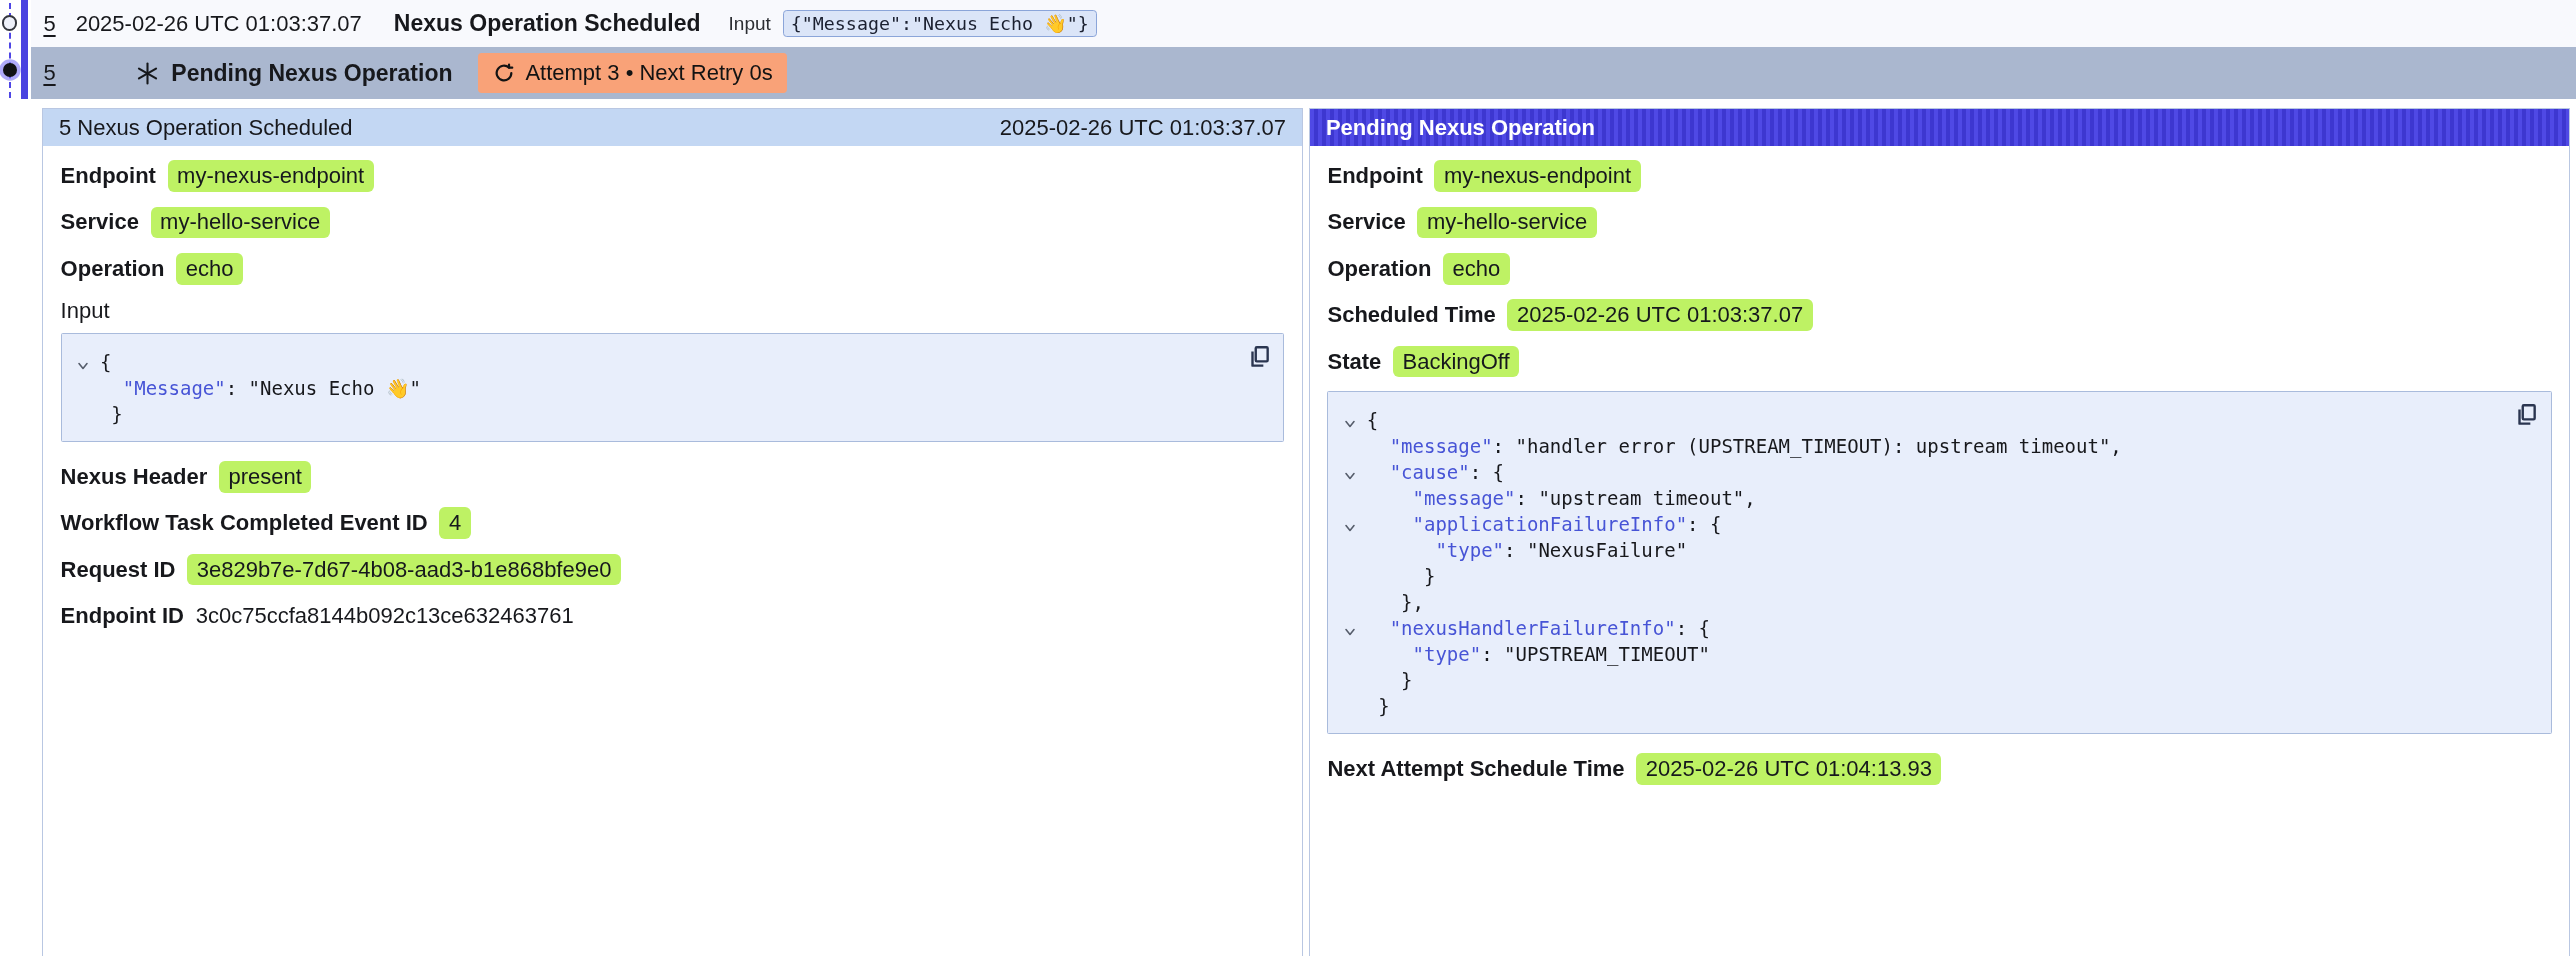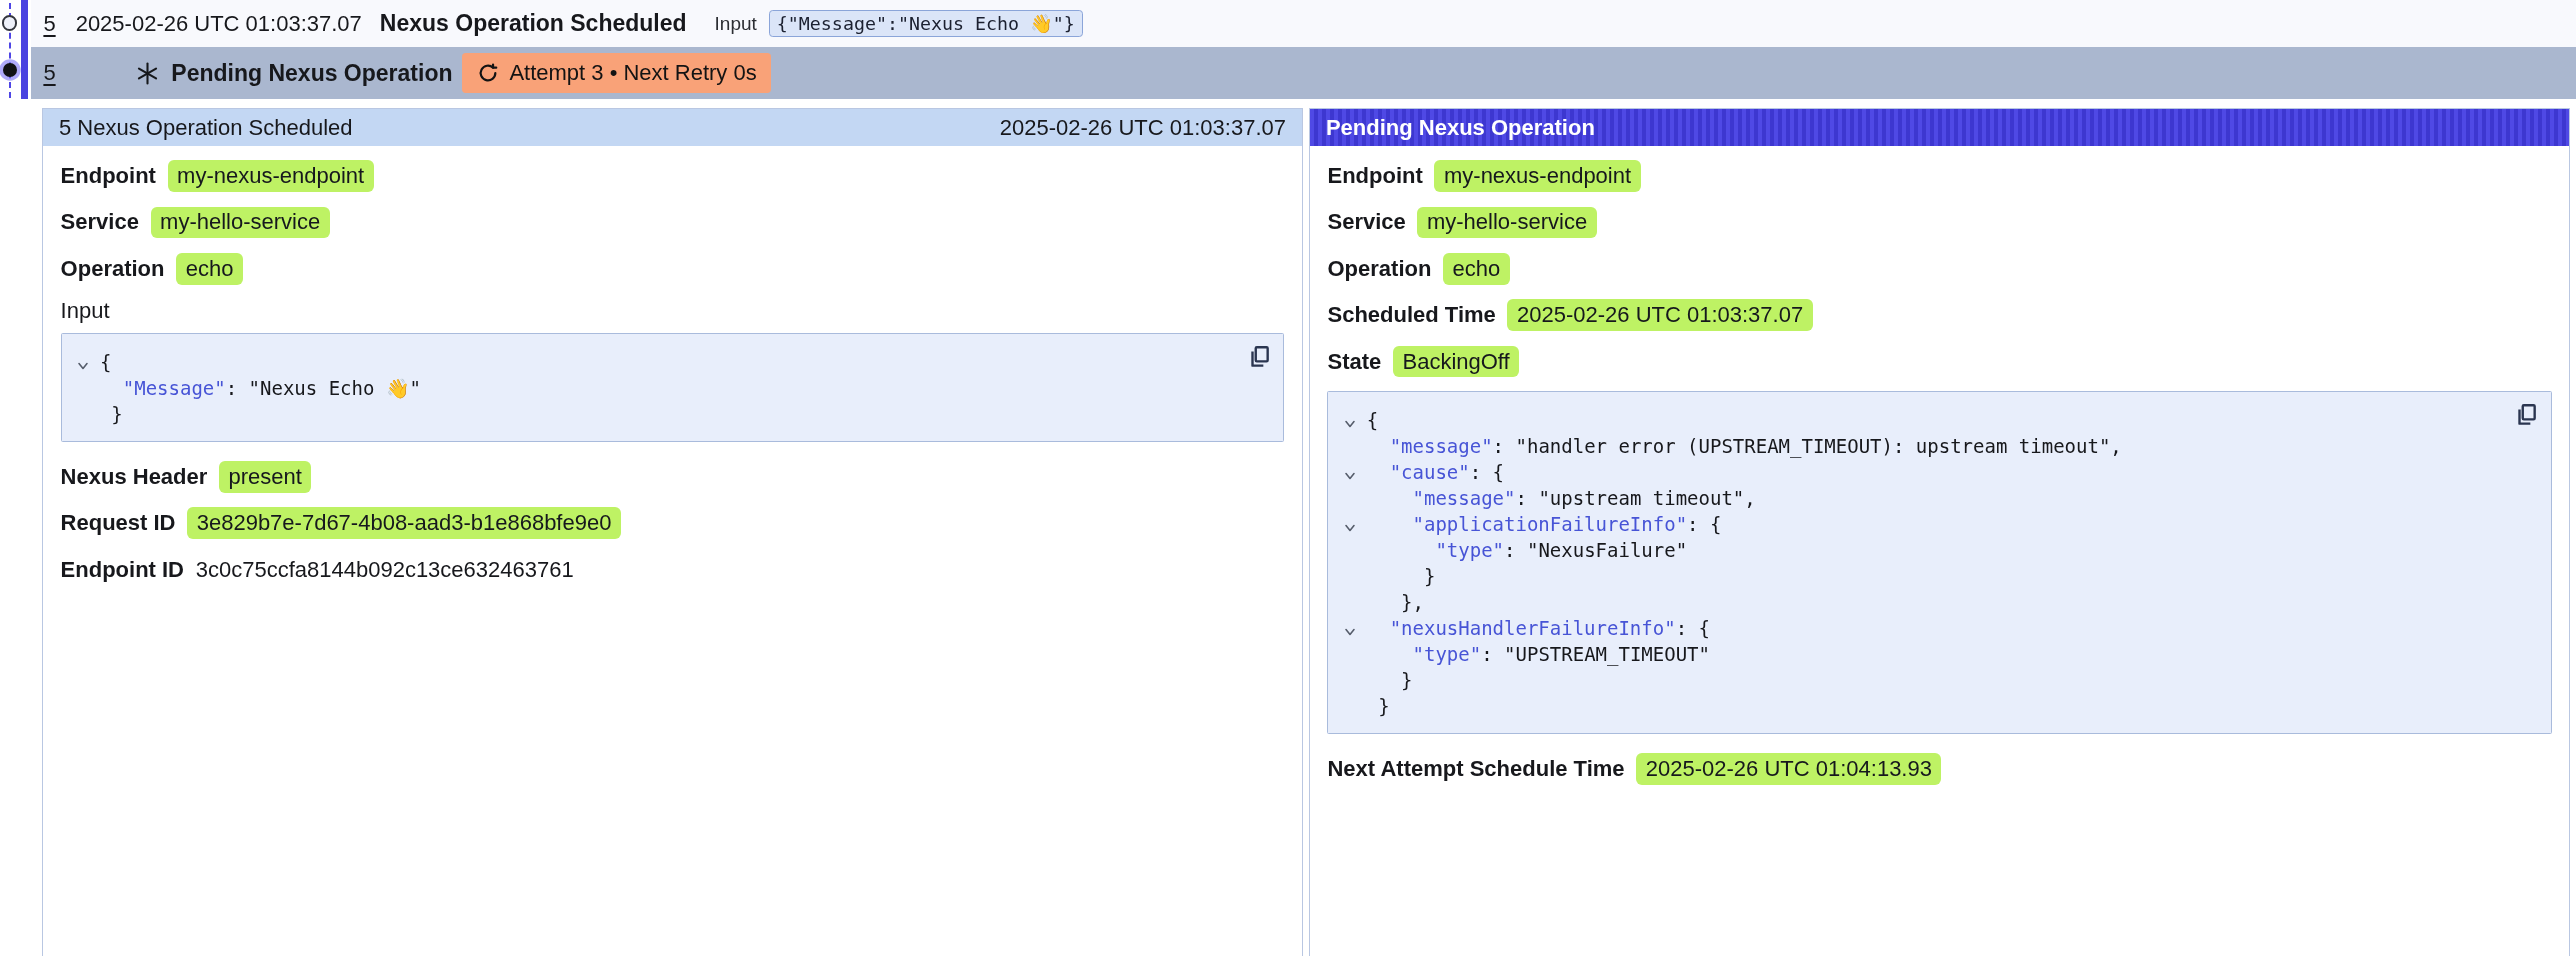--- a/index.html
+++ b/index.html
@@ -13,27 +13,27 @@
   .marker-circle{position:absolute;left:1.5px;top:15.4px;width:15.4px;height:15.4px;border:2.6px solid #34373e;border-radius:50%;background:#eef1fa;box-sizing:border-box;}
   .marker-dot{position:absolute;left:2.9px;top:63px;width:14px;height:14px;border-radius:50%;background:#101114;box-shadow:0 0 0 3.7px rgba(110,100,245,.55);}
   .accent-bar{position:absolute;left:21px;top:0;width:6.6px;height:99px;background:#4a43e0;}
   
   .top-rows{position:absolute;left:31px;top:0;right:0;}
   .event-row{display:flex;align-items:center;padding-left:12.4px;box-sizing:border-box;}
   .row1{height:47px;background:#f8f9fd;}
   .row2{height:52px;background:#aab7cf;}
   .ev-id{color:#17181c;text-decoration:underline;text-underline-offset:3.7px;cursor:pointer;}
   .ev-time{margin-left:20px;}
-  .ev-title{margin-left:18px;font-weight:700;font-size:23px;}
+  .ev-title{margin-left:32px;font-weight:700;font-size:23px;}
   .input-label-sm{margin-left:28px;font-size:19px;color:#2c2e33;}
   .input-chip{margin-left:11.7px;font-family:"DejaVu Sans Mono","Liberation Mono",monospace;font-size:18.3px;
     background:#dbe5f8;border:1.5px solid #8ba5d9;border-radius:3.7px;padding:2.2px 7.3px;color:#1b2030;}
   .spin-icon{margin-left:79px;display:inline-flex;}
   .row2 .ev-title{margin-left:11.7px;}
-  .retry-badge{margin-left:10px;display:inline-flex;align-items:center;gap:10.3px;background:#f9a278;
+  .retry-badge{margin-left:26px;display:inline-flex;align-items:center;gap:10.3px;background:#f9a278;
     border-radius:3.7px;padding:6.6px 14.6px;color:#131313;}
   
   .panels{position:absolute;top:108px;left:42px;right:5.9px;bottom:-2.9px;display:flex;gap:5.9px;}
   .panel{border:1.5px solid #b9c7e2;background:#ffffff;box-sizing:border-box;display:flex;flex-direction:column;}
   .panel-left{width:1261px;flex:none;}
   .panel-right{flex:1;}
   .panel-header{height:37px;flex:none;display:flex;align-items:center;justify-content:space-between;padding:0 16px;}
   .panel-header.light{background:#c3d7f3;color:#17181c;}
   .panel-header.striped{background:repeating-linear-gradient(90deg,#4f49e5 0 4.4px,#3d37d0 4.4px 8px);color:#ffffff;font-weight:600;}
   .panel-body{padding:13px 17.6px;flex:1;overflow:hidden;}
@@ -126,20 +126,24 @@
             <div class="code-line" style="padding-left: calc(2ch + 31px);"><span class="k">"Message"</span><span class="p">: </span><span class="p">"Nexus Echo 👋"</span></div>
             <div class="code-line" style="padding-left: calc(1ch + 31px);"><span class="p">}</span></div>
           </div>
       </div>
       <div id="left-fields-2">
           <div class="field">
             <span class="flabel">Nexus Header</span>
             <span class="badge">present</span>
           </div>
           <div class="field">
+            <span class="flabel">Workflow Task Completed Event ID</span>
+            <span class="badge">4</span>
+          </div>
+          <div class="field">
             <span class="flabel">Request ID</span>
             <span class="badge">3e829b7e-7d67-4b08-aad3-b1e868bfe9e0</span>
           </div>
           <div class="field">
             <span class="flabel">Endpoint ID</span>
             <a class="link-value">3c0c75ccfa8144b092c13ce632463761</a>
           </div>
         </div>
     </div>
   </div>

